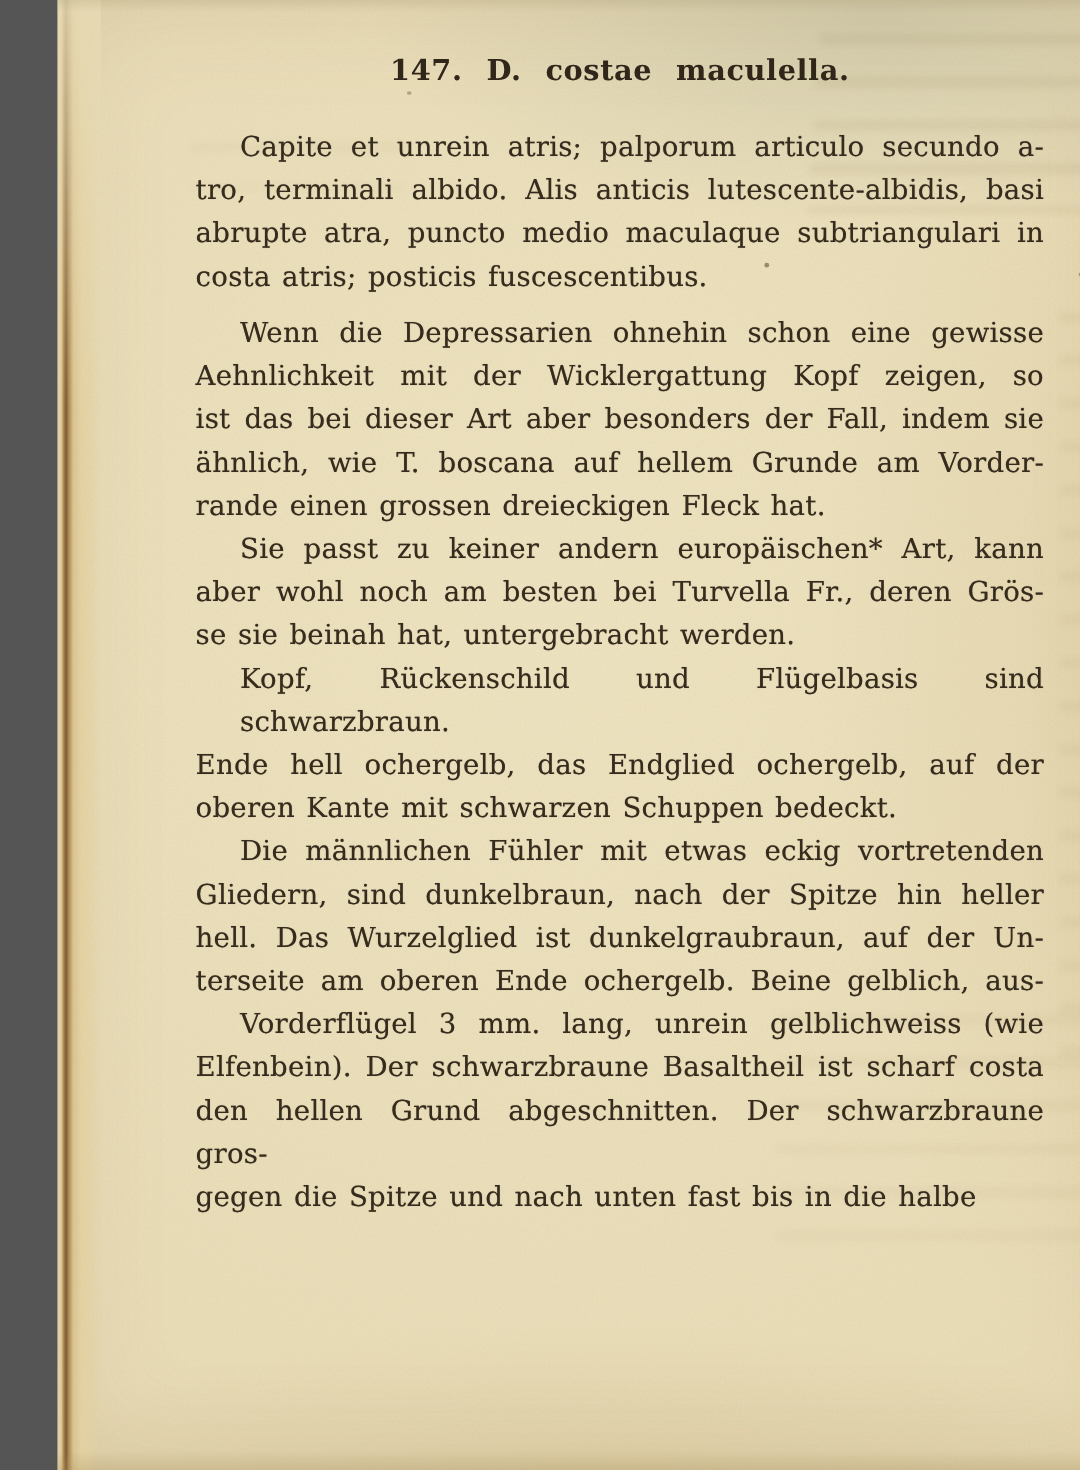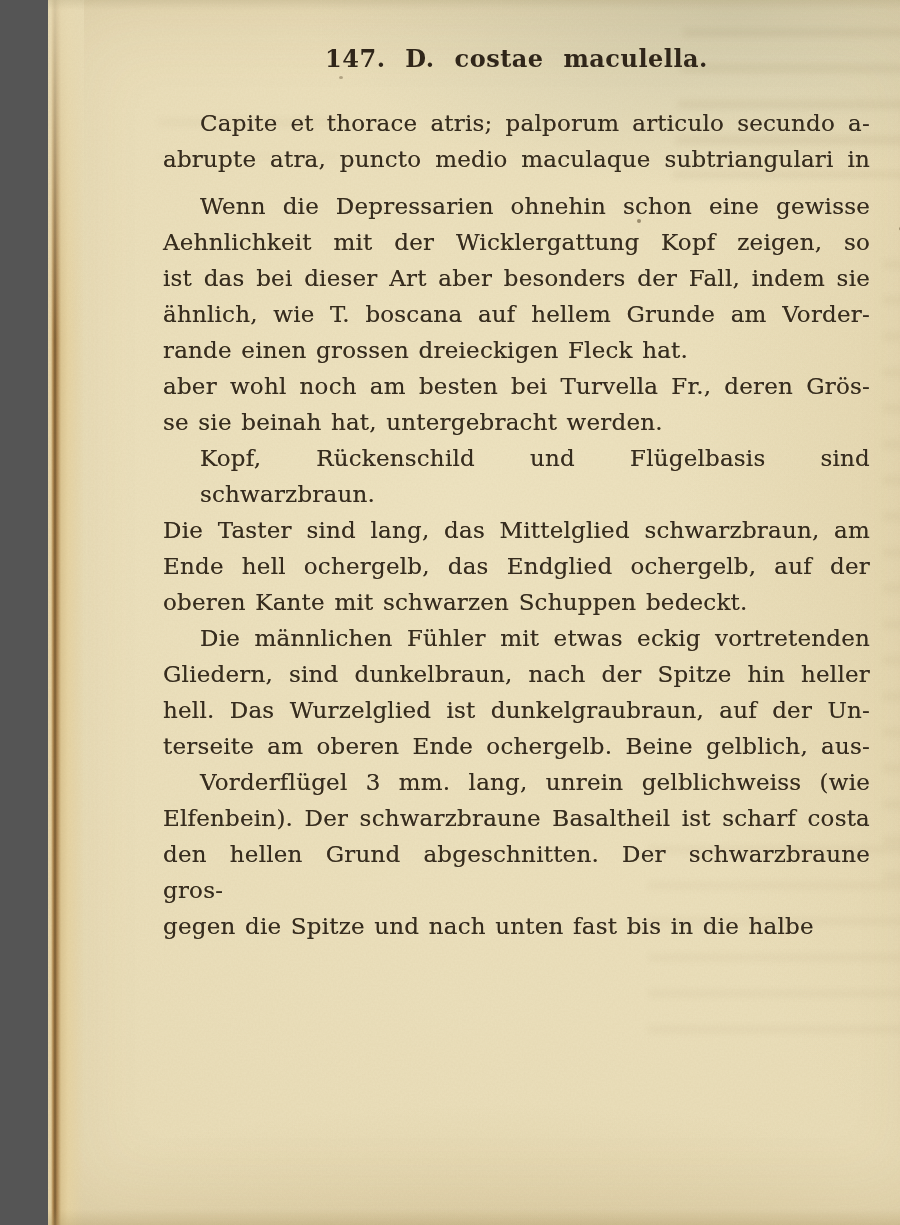--- a/index.html
+++ b/index.html
@@ -117,37 +117,39 @@
 
   <div class="ghost g1"></div>
   <div class="ghost g2"></div>
   <div class="ghost g3"></div>
   <div class="ghost g4"></div>
 
   <div class="content">
     <h1 class="heading">147. D. costae maculella.</h1>
     <div>
         <div class="paragraph spaced">
-          <div class="line first">Capite et thorace atris; palporum articulo secundo a-</div>
+          <div class="line first">Capite et unrein atris; palporum articulo secundo a-</div>
+          <div class="line">tro, terminali albido. Alis anticis lutescente-albidis, basi</div>
           <div class="line">abrupte atra, puncto medio maculaque subtriangulari in</div>
+          <div class="line last">costa atris; posticis fuscescentibus.</div>
         </div>
         <div class="paragraph">
           <div class="line first">Wenn die Depressarien ohnehin schon eine gewisse</div>
           <div class="line">Aehnlichkeit mit der Wicklergattung Kopf zeigen, so</div>
           <div class="line">ist das bei dieser Art aber besonders der Fall, indem sie</div>
           <div class="line">ähnlich, wie T. boscana auf hellem Grunde am Vorder-</div>
           <div class="line last">rande einen grossen dreieckigen Fleck hat.</div>
         </div>
         <div class="paragraph">
+          <div class="line first">Sie passt zu keiner andern europäischen* Art, kann</div>
           <div class="line">aber wohl noch am besten bei Turvella Fr., deren Grös-</div>
           <div class="line last">se sie beinah hat, untergebracht werden.</div>
         </div>
         <div class="paragraph">
           <div class="line first">Kopf, Rückenschild und Flügelbasis sind schwarzbraun.</div>
-          <div class="line">Die Taster sind lang, das Mittelglied schwarzbraun, am</div>
           <div class="line">Ende hell ochergelb, das Endglied ochergelb, auf der</div>
           <div class="line last">oberen Kante mit schwarzen Schuppen bedeckt.</div>
         </div>
         <div class="paragraph">
           <div class="line first">Die männlichen Fühler mit etwas eckig vortretenden</div>
           <div class="line">Gliedern, sind dunkelbraun, nach der Spitze hin heller</div>
           <div class="line">hell. Das Wurzelglied ist dunkelgraubraun, auf der Un-</div>
           <div class="line">terseite am oberen Ende ochergelb. Beine gelblich, aus-</div>
         </div>
         <div class="paragraph">

